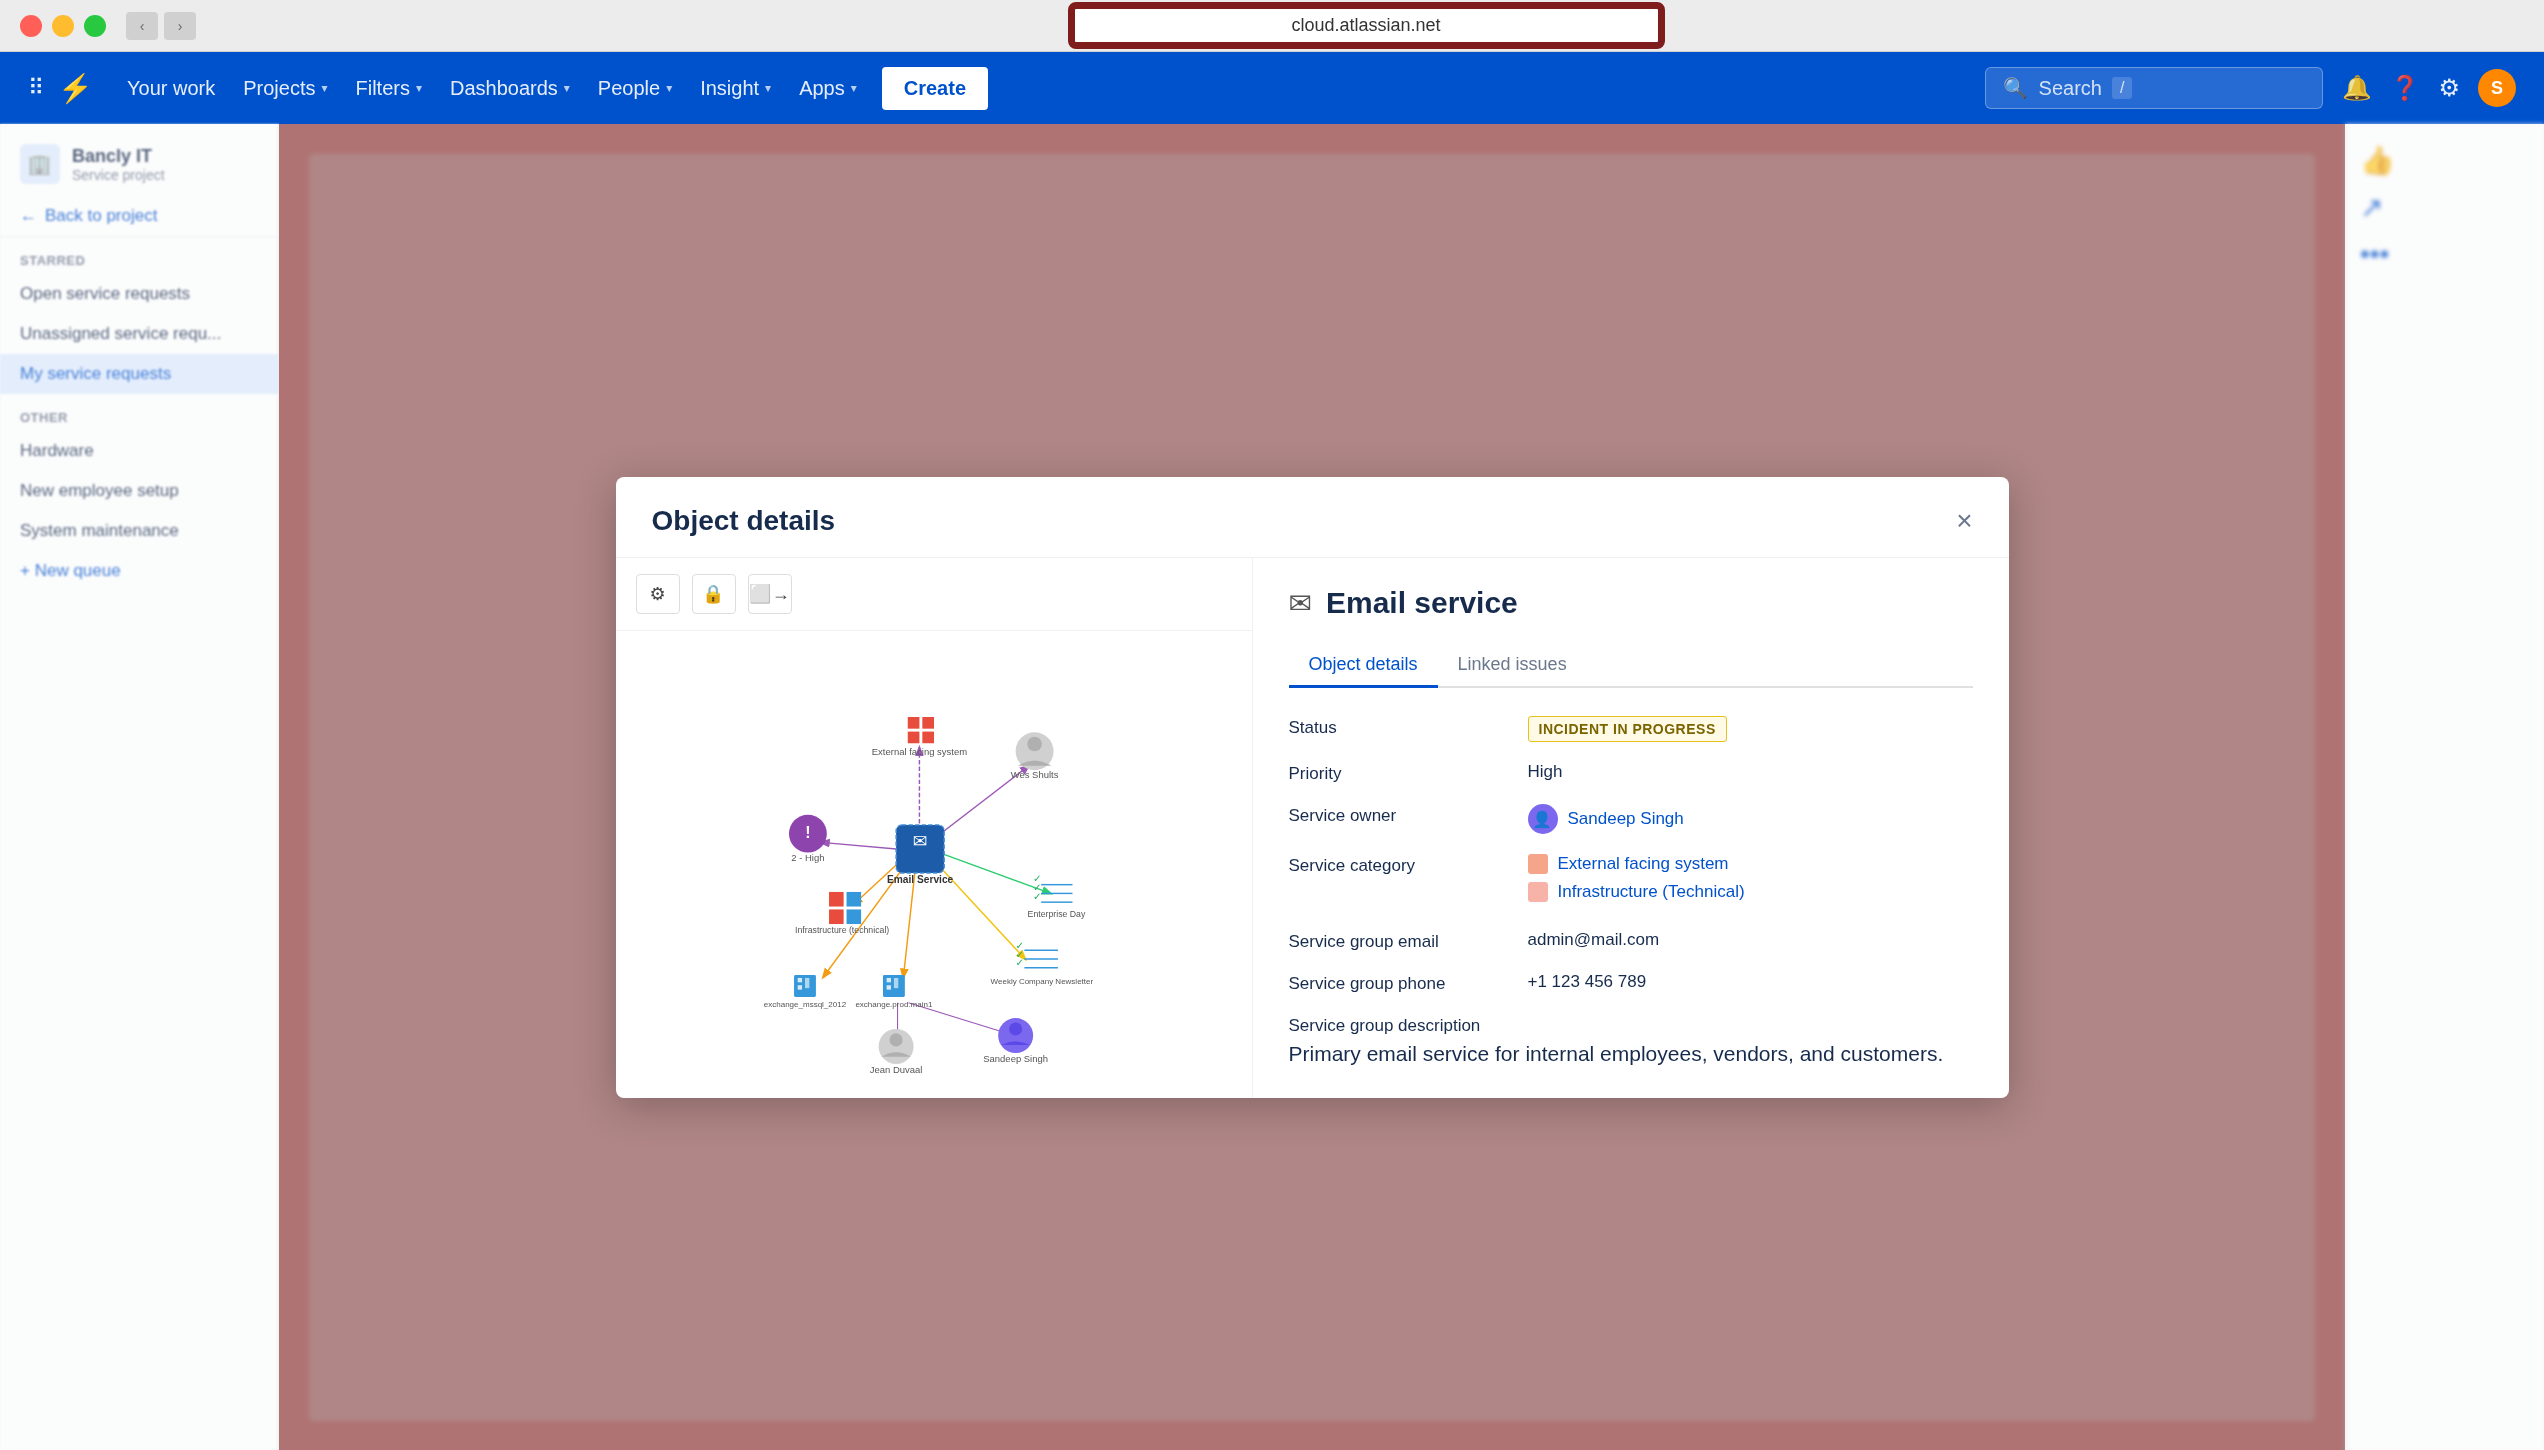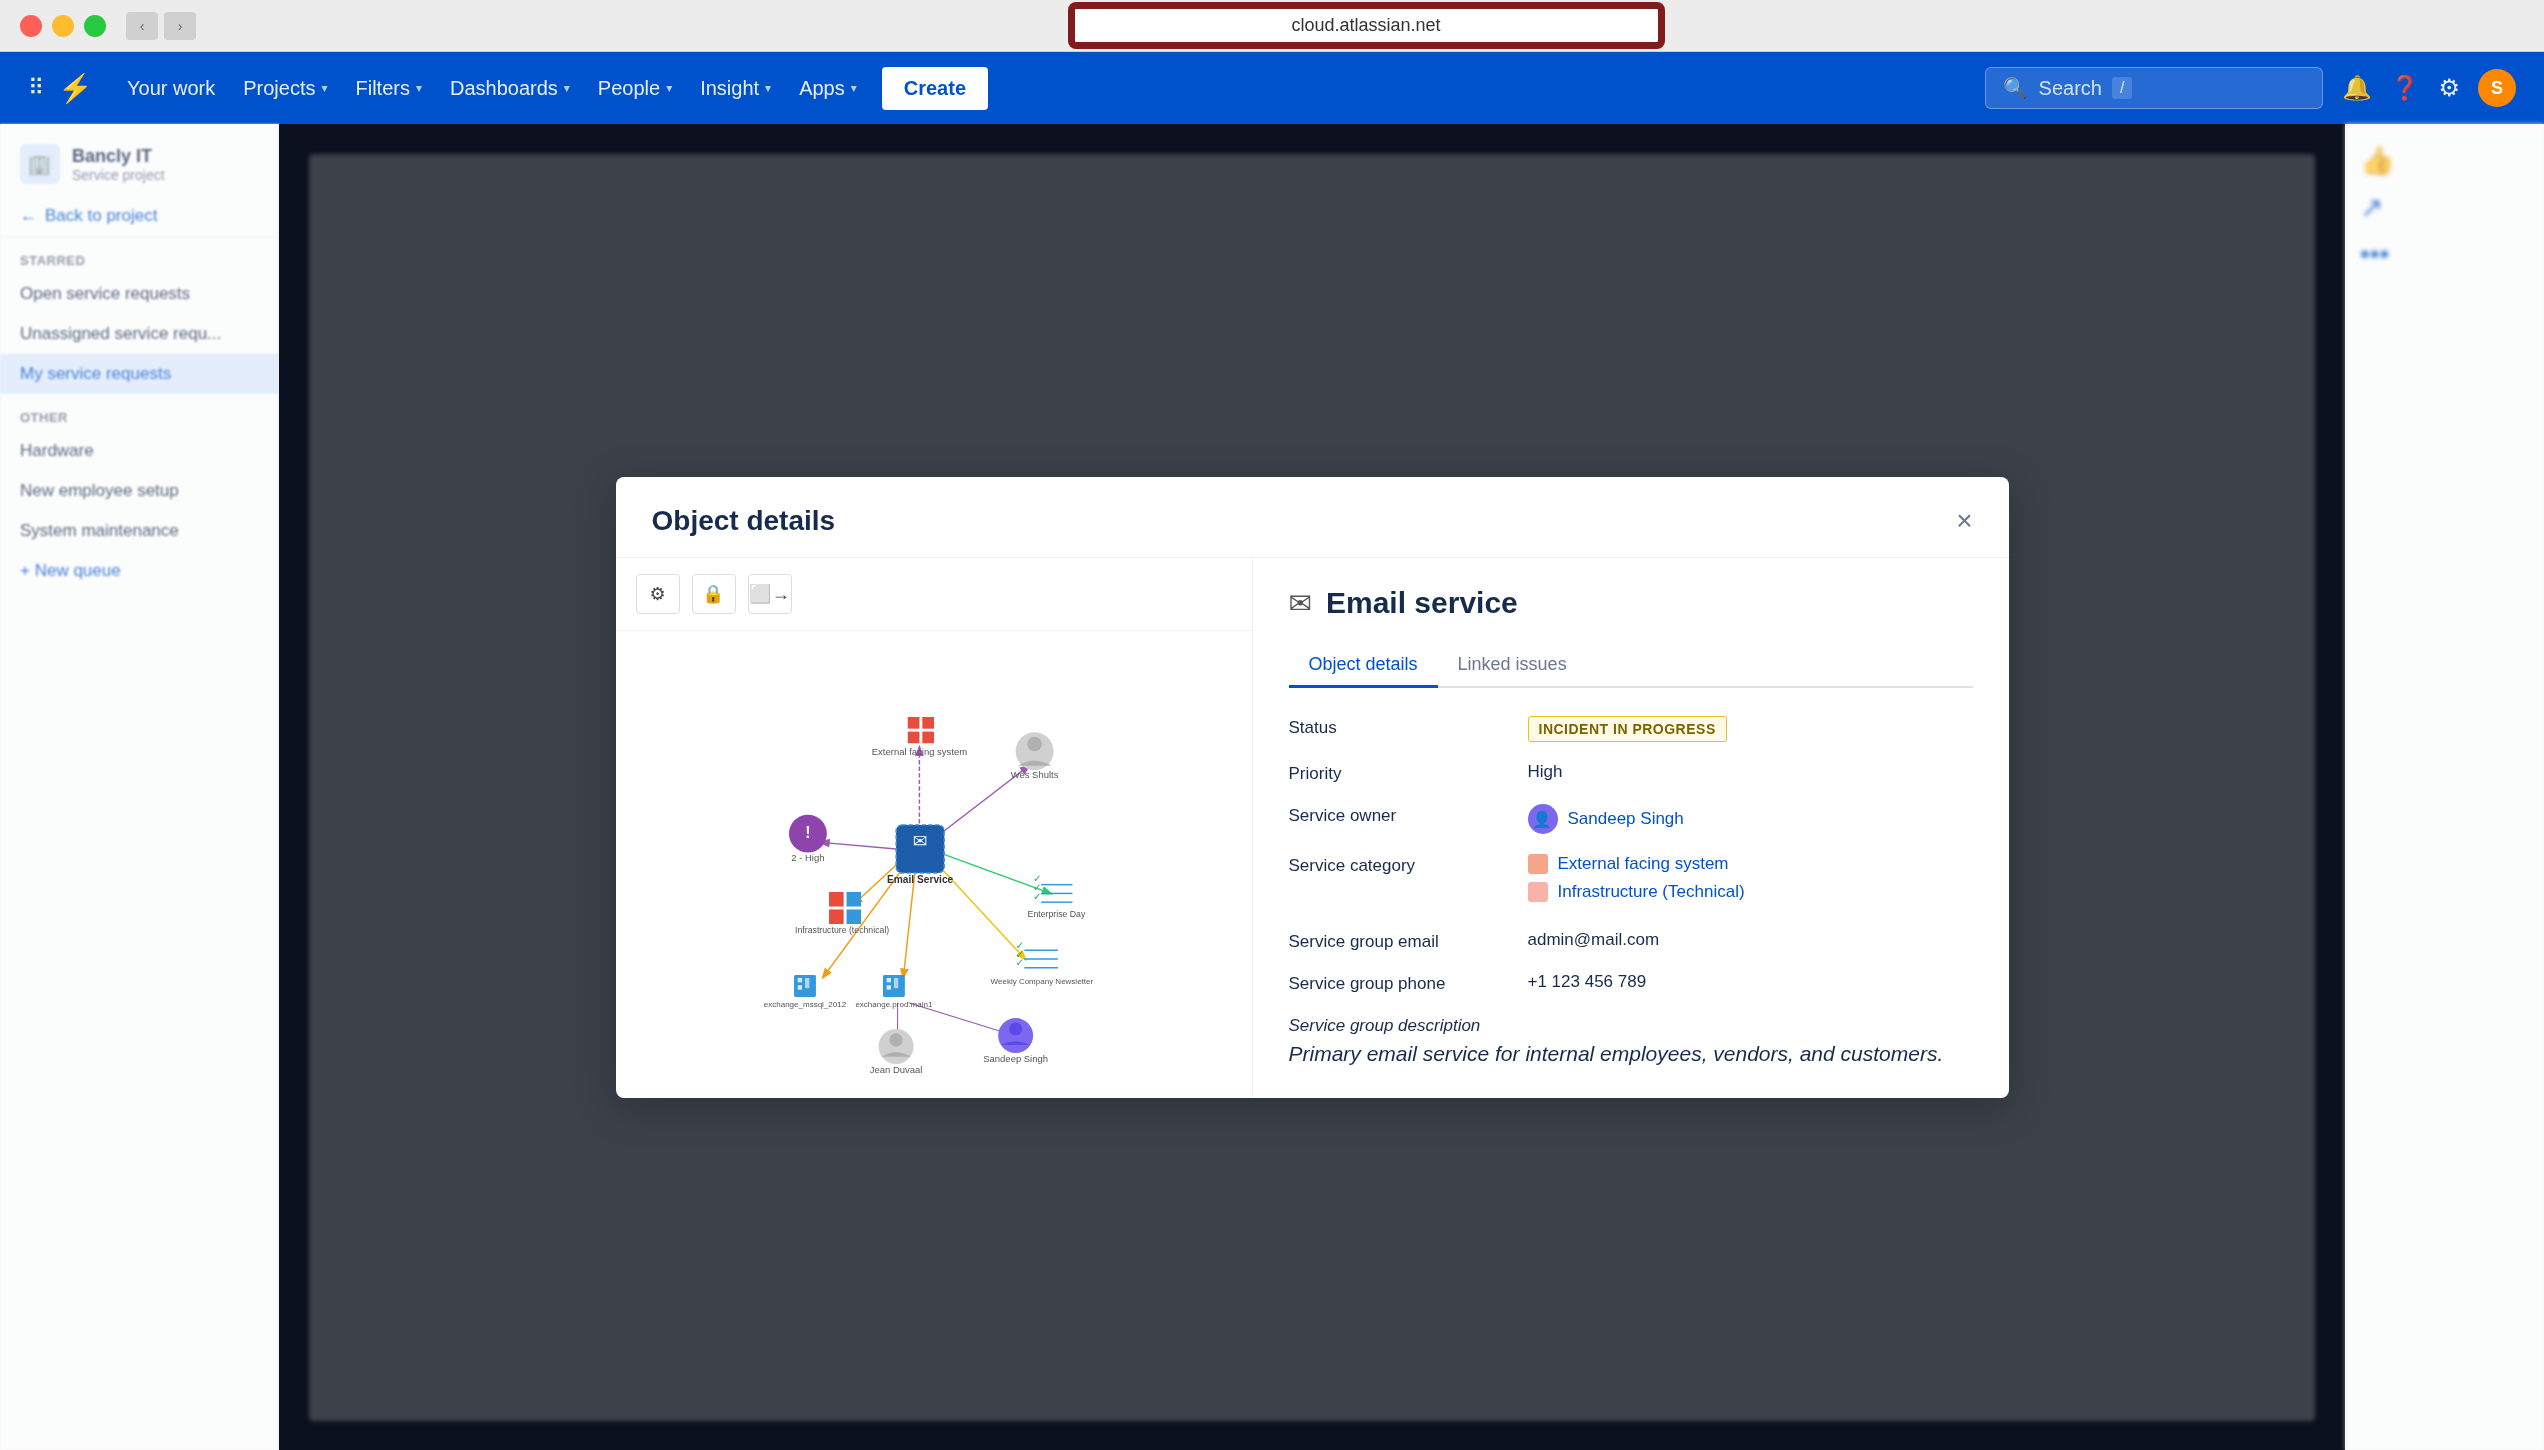--- a/index.html
+++ b/index.html
@@ -229,21 +229,21 @@
     .add-queue {
       padding: 10px 20px;
       color: #0052cc;
       font-size: 17px;
       cursor: pointer;
     }
 
     
     .main-content {
       flex: 1;
-      background: #0f172a;
+      background: #fca5a5;
       position: relative;
       overflow: hidden;
     }
 
     
     .bg-content {
       position: absolute;
       top: 0; left: 0; right: 0; bottom: 0;
       filter: blur(2px);
       opacity: 0.6;
@@ -737,21 +737,21 @@
               <div class="detail-row">
                 <div class="detail-label">Service group email</div>
                 <div class="detail-value">admin@mail.com</div>
               </div>
 
               <div class="detail-row">
                 <div class="detail-label">Service group phone</div>
                 <div class="detail-value">+1 123 456 789</div>
               </div>
 
-              <div class="detail-row" style="flex-direction:column; gap:2px;font-style:italic;">
+              <div class="detail-row" style="flex-direction:column; gap:2px;">
                 <div class="detail-label">Service group description</div>
                 <div class="description-text">Primary email service for internal employees, vendors, and customers.</div>
               </div>
 
             </div>
           </div>
         </div>
       </div>
     </div>
 

